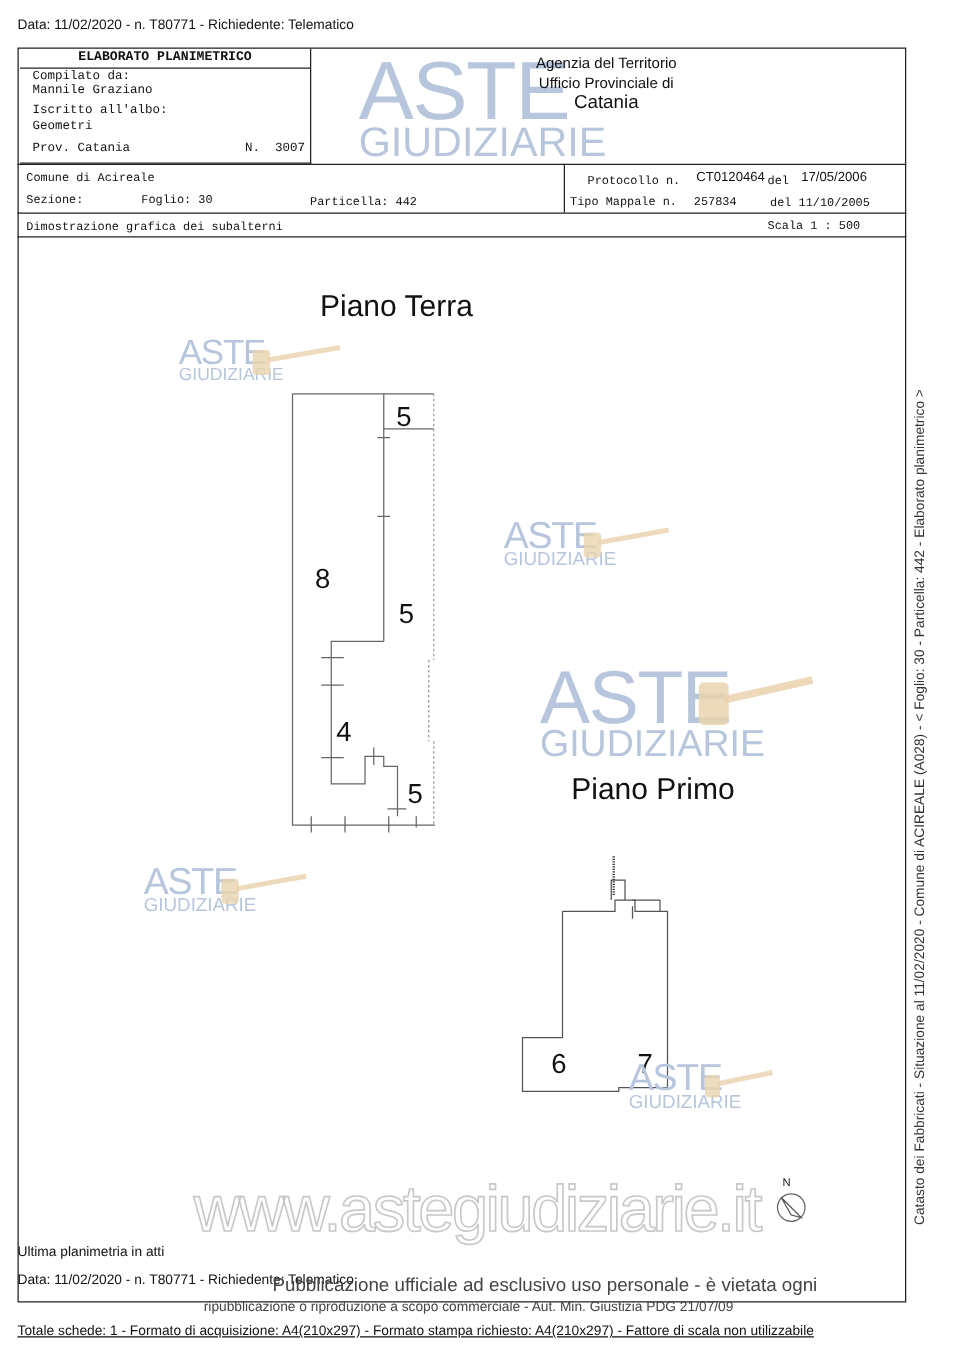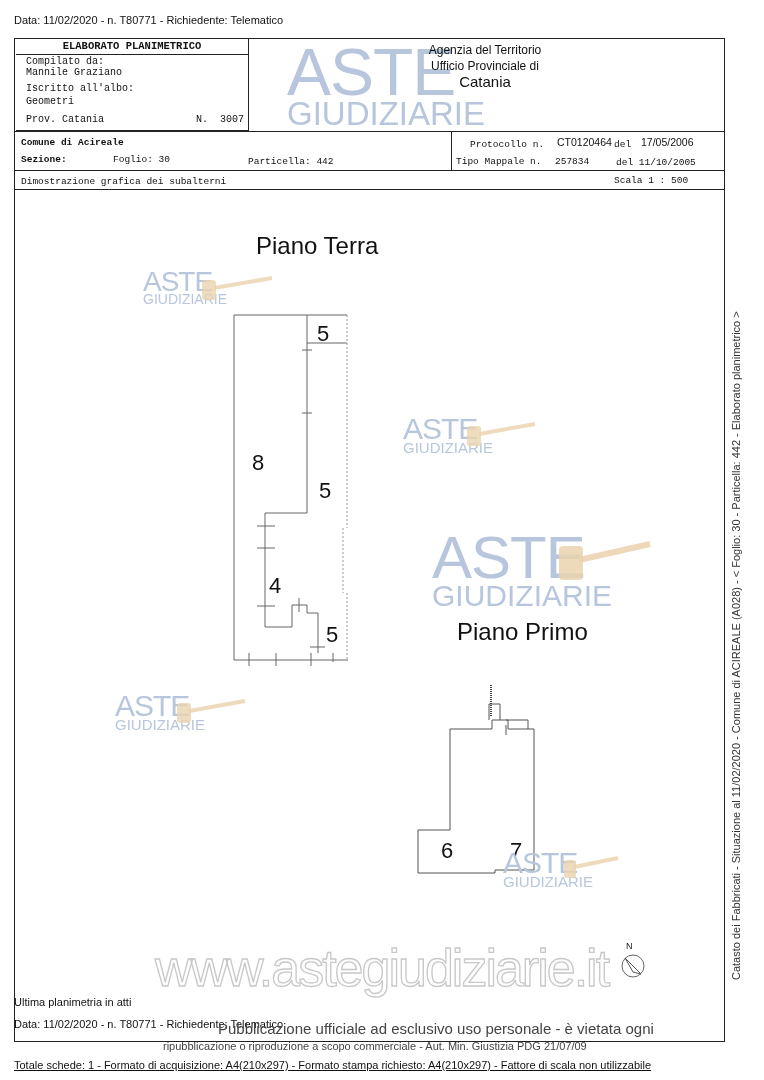--- a/index.html
+++ b/index.html
@@ -77,22 +77,22 @@
   <div class="a1">Agenzia del Territorio</div>
   <div class="a3">Ufficio Provinciale di</div>
   <div class="a4">Catania</div>
 </div>
 
 <div class="hline" style="left:14px; top:131px; width:711px;"></div>
 <div class="vline" style="left:451px; top:131px; height:39px;"></div>
 <div class="hline" style="left:14px; top:170px; width:711px;"></div>
 <div class="hline" style="left:14px; top:189px; width:711px;"></div>
 
-<div class="cell mono" style="left:21px; top:137px;font-weight:bold;">Comune di Acireale</div>
-<div class="cell mono" style="left:21px; top:154px;font-weight:bold;">Sezione:</div>
+<div class="cell mono" style="left:21px; top:137px;">Comune di Acireale</div>
+<div class="cell mono" style="left:21px; top:154px;">Sezione:</div>
 <div class="cell mono" style="left:113px; top:154px;">Foglio: 30</div>
 <div class="cell mono" style="left:248px; top:156px;">Particella: 442</div>
 
 <div class="cell mono" style="left:470px; top:139px;">Protocollo n.</div>
 <div class="cell sans" style="left:557px; top:136px; font-size:10.5px;">CT0120464</div>
 <div class="cell mono" style="left:614px; top:139px;">del</div>
 <div class="cell sans" style="left:641px; top:136px; font-size:10.5px;">17/05/2006</div>
 <div class="cell mono" style="left:456px; top:156px;">Tipo Mappale n.</div>
 <div class="cell mono" style="left:555px; top:156px;">257834</div>
 <div class="cell mono" style="left:616px; top:157px;">del 11/10/2005</div>

